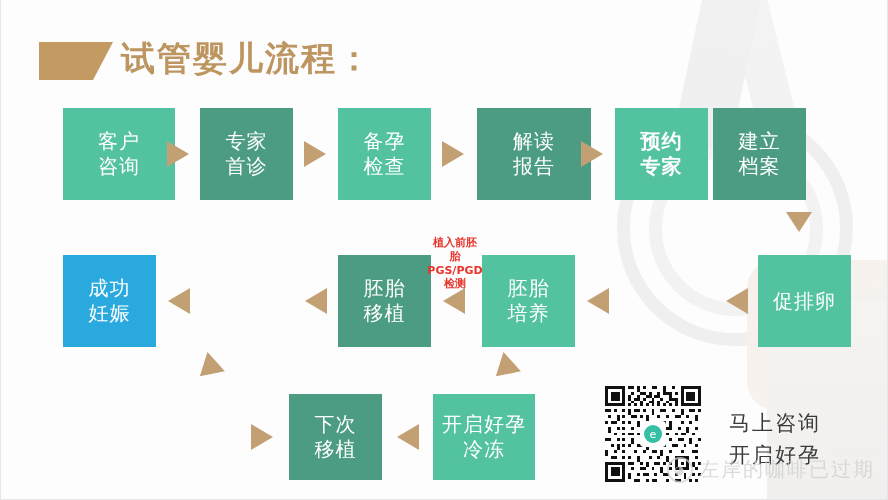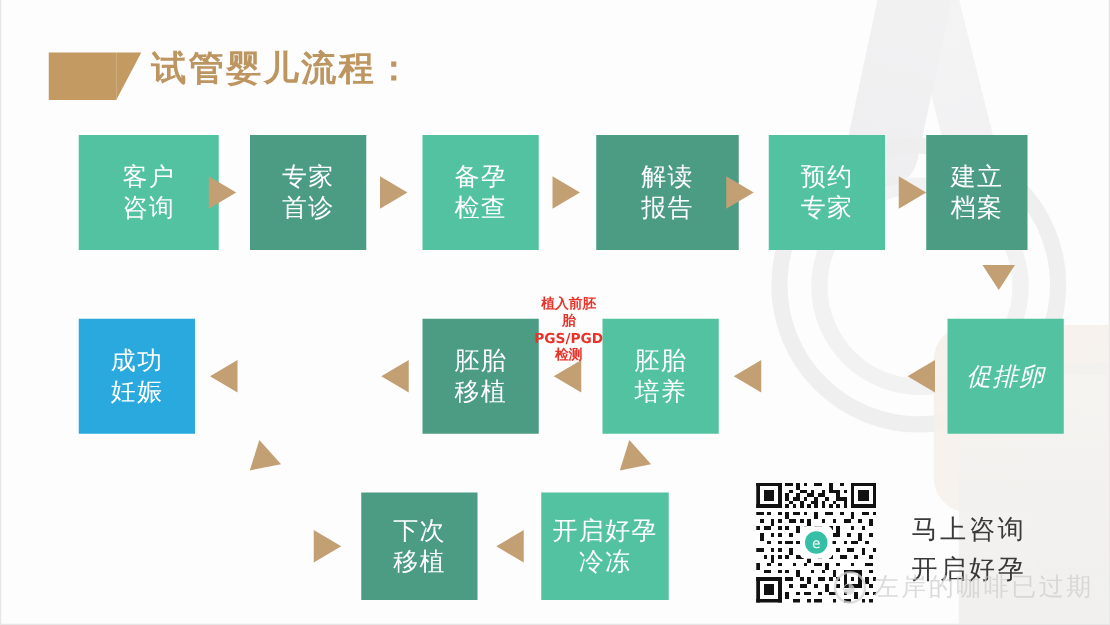--- a/index.html
+++ b/index.html
@@ -57,21 +57,21 @@
     position:absolute;left:38px;top:8px;width:54px;height:38px;
     background:#c29a62;
   }
   .hdr-mark::after{
     content:"";position:absolute;left:54px;top:0;width:0;height:0;
     border-left:20px solid #c29a62;
     border-bottom:38px solid transparent;
   }
   .hdr-title{
     position:absolute;left:120px;top:2px;
-    font-size:28px;font-weight:bold;color:#bd9560;letter-spacing:2px;
+    font-size:34px;font-weight:bold;color:#bd9560;letter-spacing:2px;
     white-space:nowrap;
   }
 
   
   .node{
     position:absolute;
     display:flex;align-items:center;justify-content:center;
     text-align:center;color:#ffffff;
     font-size:20px;line-height:1.25;letter-spacing:1px;
     box-sizing:border-box;
@@ -179,27 +179,27 @@
 检查</span>
   </div>
   <div class="arrow arr-right" style="left:441px;top:141px;"></div>
 
   <div class="node dark" style="left:476px;top:108px;width:114px;height:92px;">
     <span>解读
 报告</span>
   </div>
   <div class="arrow arr-right" style="left:580px;top:141px;"></div>
 
-  <div class="node light" style="left:614px;top:108px;width:93px;height:92px;">
+  <div class="node light" style="left:614px;top:108px;width:93px;height:92px;font-weight:bold;">
     <span>预约
 专家</span>
   </div>
   <div class="arrow arr-right" style="left:718px;top:141px;"></div>
 
-  <div class="node dark" style="left:740px;top:108px;width:81px;height:92px;">
+  <div class="node dark" style="left:712px;top:108px;width:93px;height:92px;">
     <span>建立
 档案</span>
   </div>
 
   <div class="arrow arr-down" style="left:785px;top:212px;"></div>
 
   <div class="node blue" style="left:62px;top:255px;width:93px;height:92px;align-items:center;">
     <span>成功
 妊娠</span>
   </div>
@@ -219,21 +219,21 @@
 检测</div>
 
   <div class="node light" style="left:481px;top:255px;width:93px;height:92px;">
     <span>胚胎
 培养</span>
   </div>
   <div class="arrow arr-left" style="left:586px;top:288px;"></div>
 
   <div class="arrow arr-left" style="left:725px;top:288px;"></div>
 
-  <div class="node light" style="left:757px;top:255px;width:93px;height:92px;font-style:italic;">
+  <div class="node light" style="left:757px;top:255px;width:93px;height:92px;">
     <span>促排卵</span>
   </div>
 
   <div class="arrow arr-dl" style="left:196px;top:356px;"></div>
   <div class="arrow arr-dl" style="left:492px;top:356px;"></div>
 
   <div class="arrow arr-right" style="left:250px;top:424px;"></div>
 
   <div class="node dark" style="left:288px;top:394px;width:93px;height:86px;">
     <span>下次

